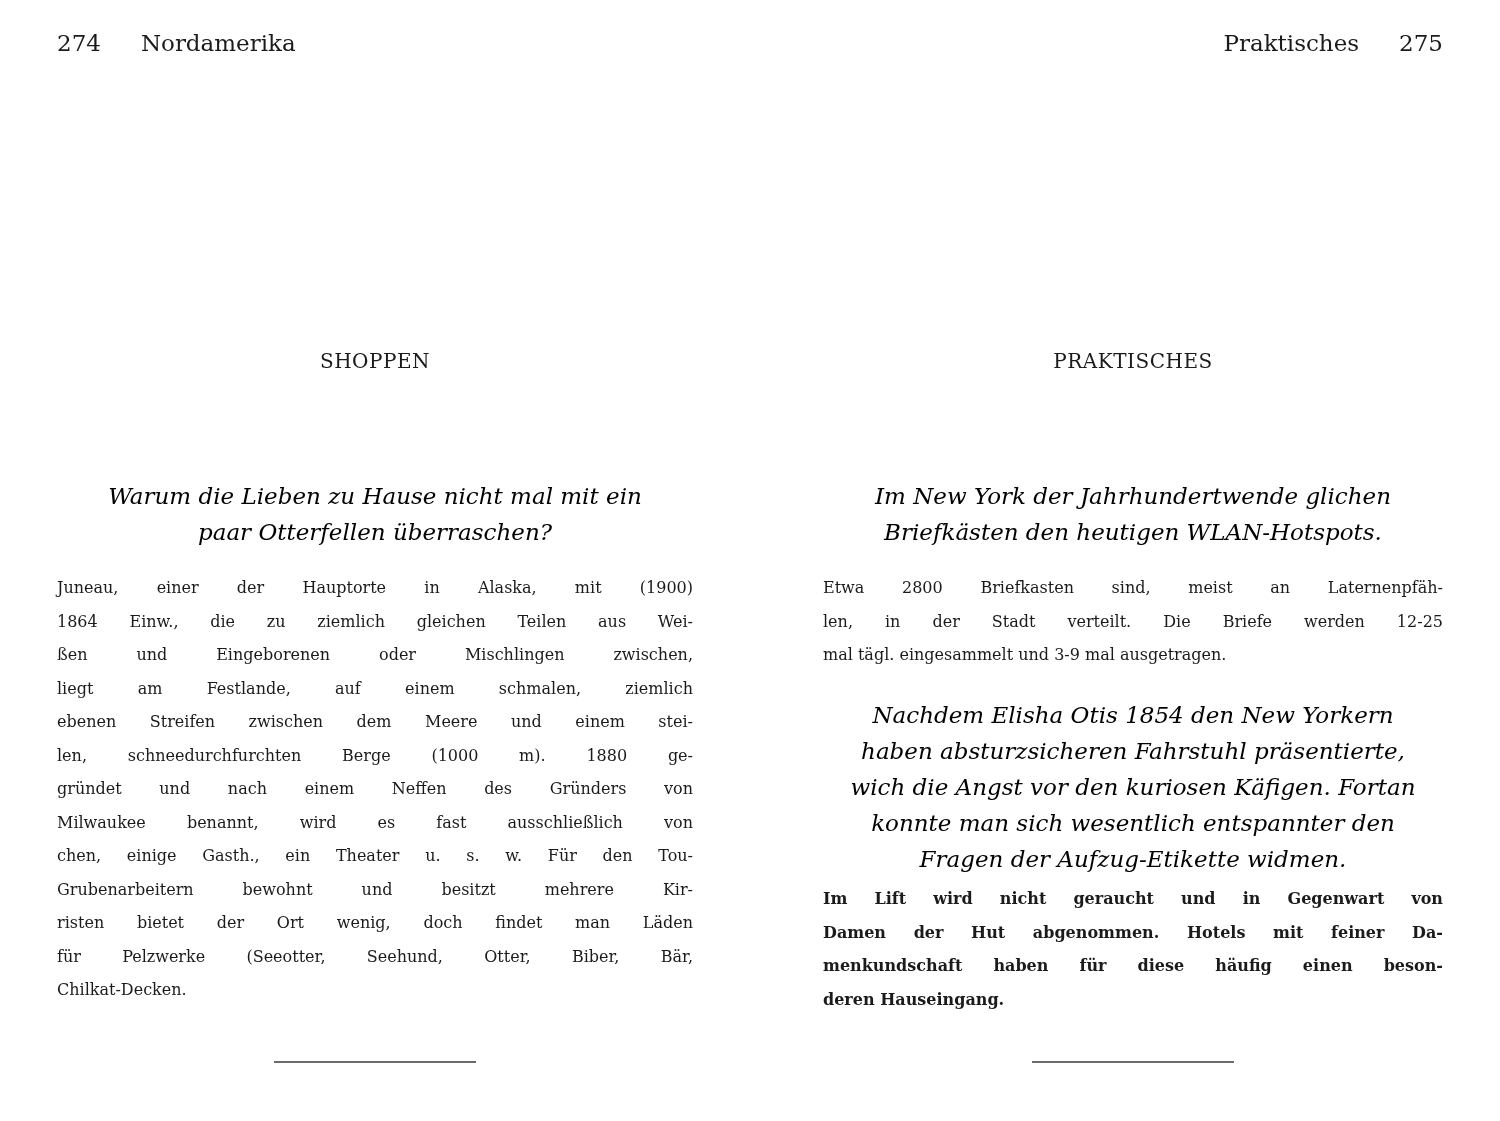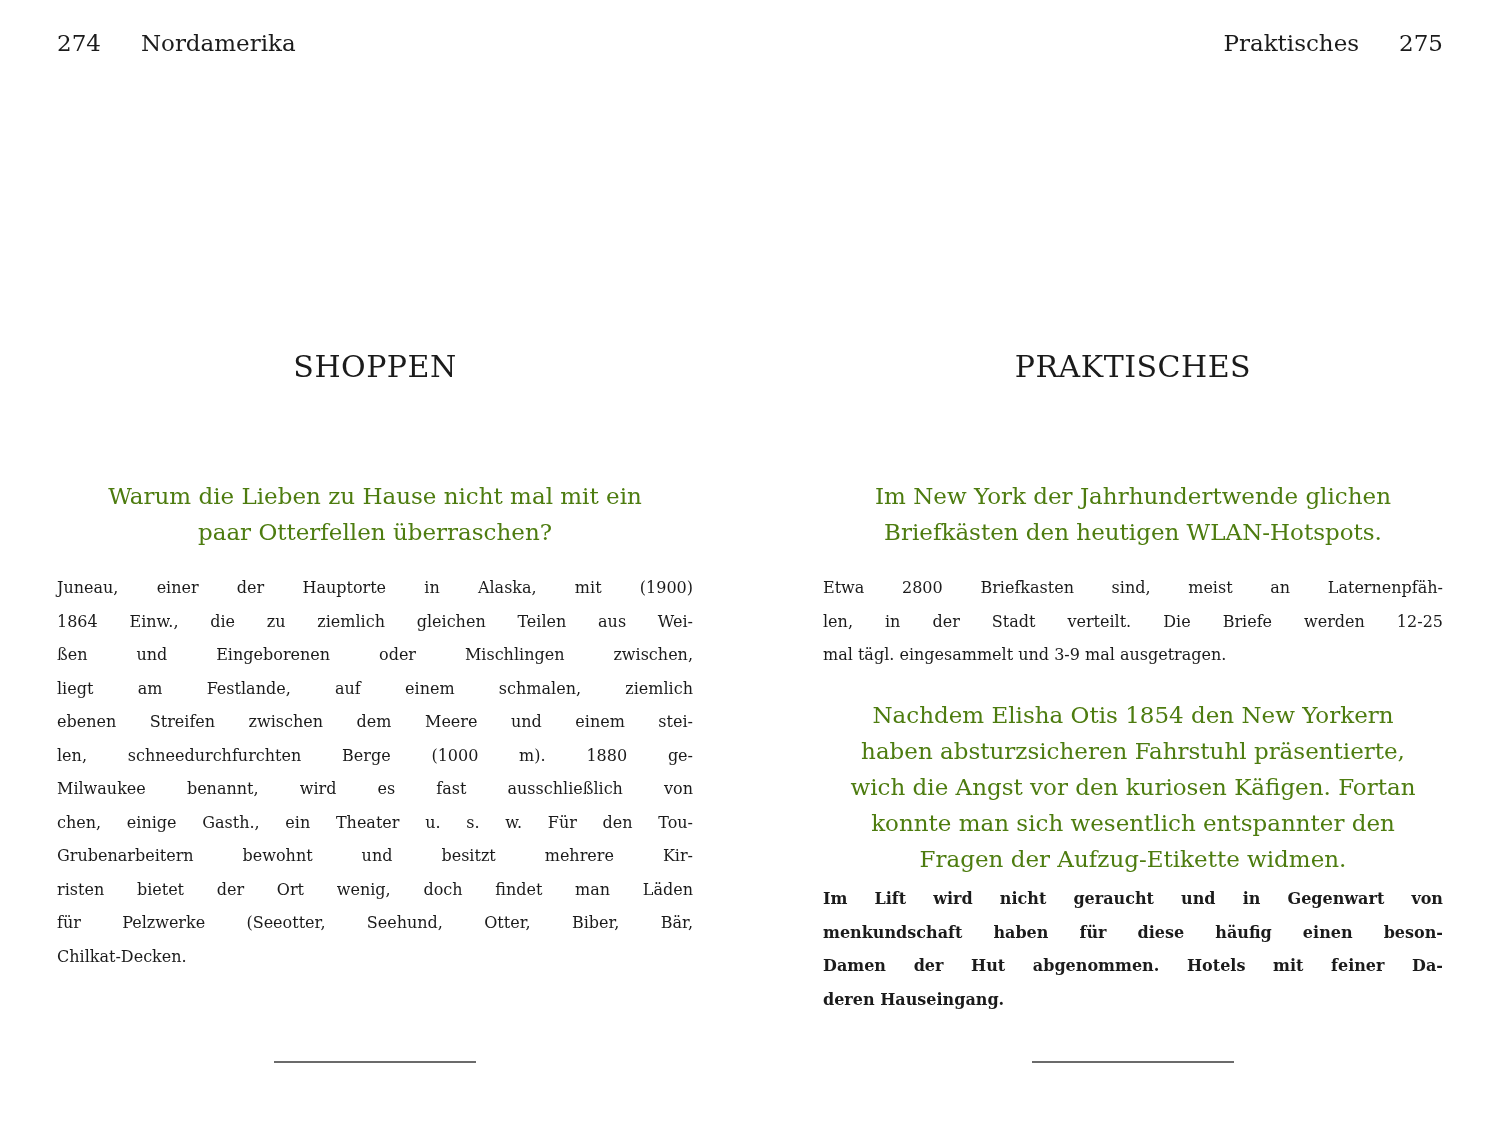--- a/index.html
+++ b/index.html
@@ -36,29 +36,30 @@
   .running-header.rh-left  { justify-content: flex-start; }
   .running-header.rh-right { justify-content: flex-end; }
   .rh-gap { display: inline-block; width: 40px; }
 
   .section-title {
     position: absolute;
     top: 349px;
     left: 0;
     right: 0;
     text-align: center;
-    font-size: 30px;
+    font-size: 20px;
     letter-spacing: 0.5px;
   }
 
   .red-block {
     position: absolute;
     left: 0;
     right: 0;
-    color: #4d7c0f;
+    color: #000000;
+    font-style: italic;
     font-size: 23px;
   }
   .red-block .tline {
     line-height: 36px;
     height: 36px;
     text-align: center;
     white-space: nowrap;
   }
   .intro-block { top: 478px; }
   .quote-block { top: 697px; }
@@ -113,20 +114,21 @@
         <div class="tline tline-last">paar Otterfellen überraschen?</div>
       </div>
 
     <div id="left-body" class="body-block">
         <div class="tline">Juneau, einer der Hauptorte in Alaska, mit (1900)</div>
         <div class="tline">1864 Einw., die zu ziemlich gleichen Teilen aus Wei-</div>
         <div class="tline">ßen und Eingeborenen oder Mischlingen zwischen,</div>
         <div class="tline">liegt am Festlande, auf einem schmalen, ziemlich</div>
         <div class="tline">ebenen Streifen zwischen dem Meere und einem stei-</div>
         <div class="tline">len, schneedurchfurchten Berge (1000 m). 1880 ge-</div>
+        <div class="tline">gründet und nach einem Neffen des Gründers von</div>
         <div class="tline">Milwaukee benannt, wird es fast ausschließlich von</div>
         <div class="tline">chen, einige Gasth., ein Theater u. s. w. Für den Tou-</div>
         <div class="tline">Grubenarbeitern bewohnt und besitzt mehrere Kir-</div>
         <div class="tline">risten bietet der Ort wenig, doch findet man Läden</div>
         <div class="tline">für Pelzwerke (Seeotter, Seehund, Otter, Biber, Bär,</div>
         <div class="tline tline-last">Chilkat-Decken.</div>
       </div>
 
     <div class="end-rule"></div>
   </div>
@@ -154,21 +156,21 @@
     <div class="red-block quote-block">
         <div class="tline">Nachdem Elisha Otis 1854 den New Yorkern</div>
         <div class="tline">haben absturzsicheren Fahrstuhl präsentierte,</div>
         <div class="tline">wich die Angst vor den kuriosen Käfigen. Fortan</div>
         <div class="tline">konnte man sich wesentlich entspannter den</div>
         <div class="tline tline-last">Fragen der Aufzug-Etikette widmen.</div>
       </div>
 
     <div id="right-body2" class="body-block">
         <div class="tline">Im Lift wird nicht geraucht und in Gegenwart von</div>
+        <div class="tline">Damen der Hut abgenommen. Hotels mit feiner Da-</div>
         <div class="tline">menkundschaft haben für diese häufig einen beson-</div>
-        <div class="tline">Damen der Hut abgenommen. Hotels mit feiner Da-</div>
         <div class="tline tline-last">deren Hauseingang.</div>
       </div>
 
     <div class="end-rule"></div>
   </div>
 
 </div>
 
 </body></html>

